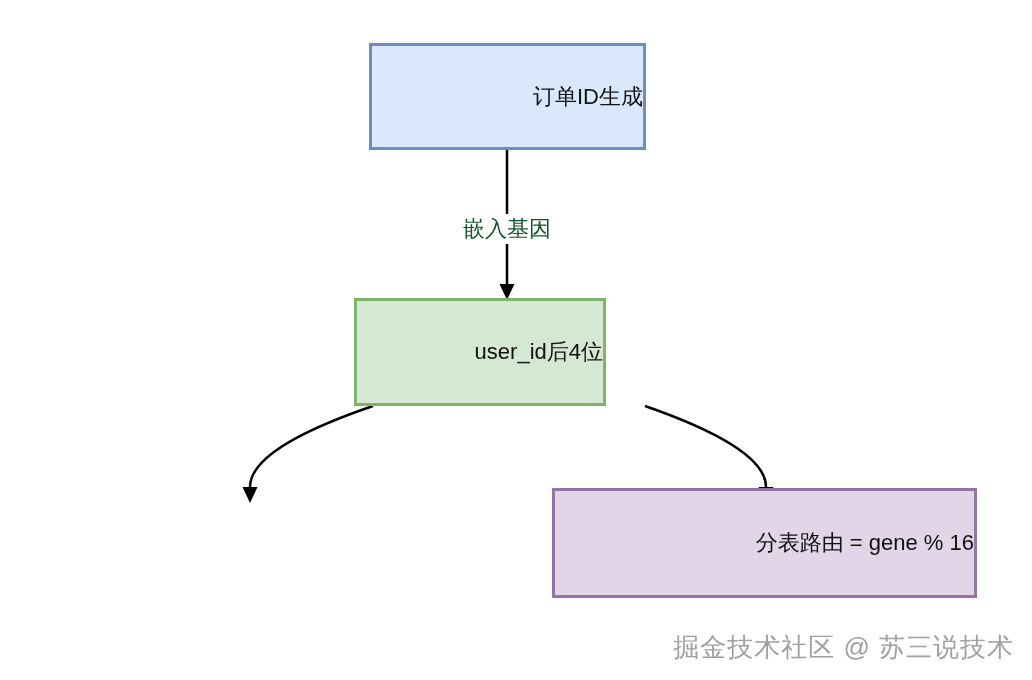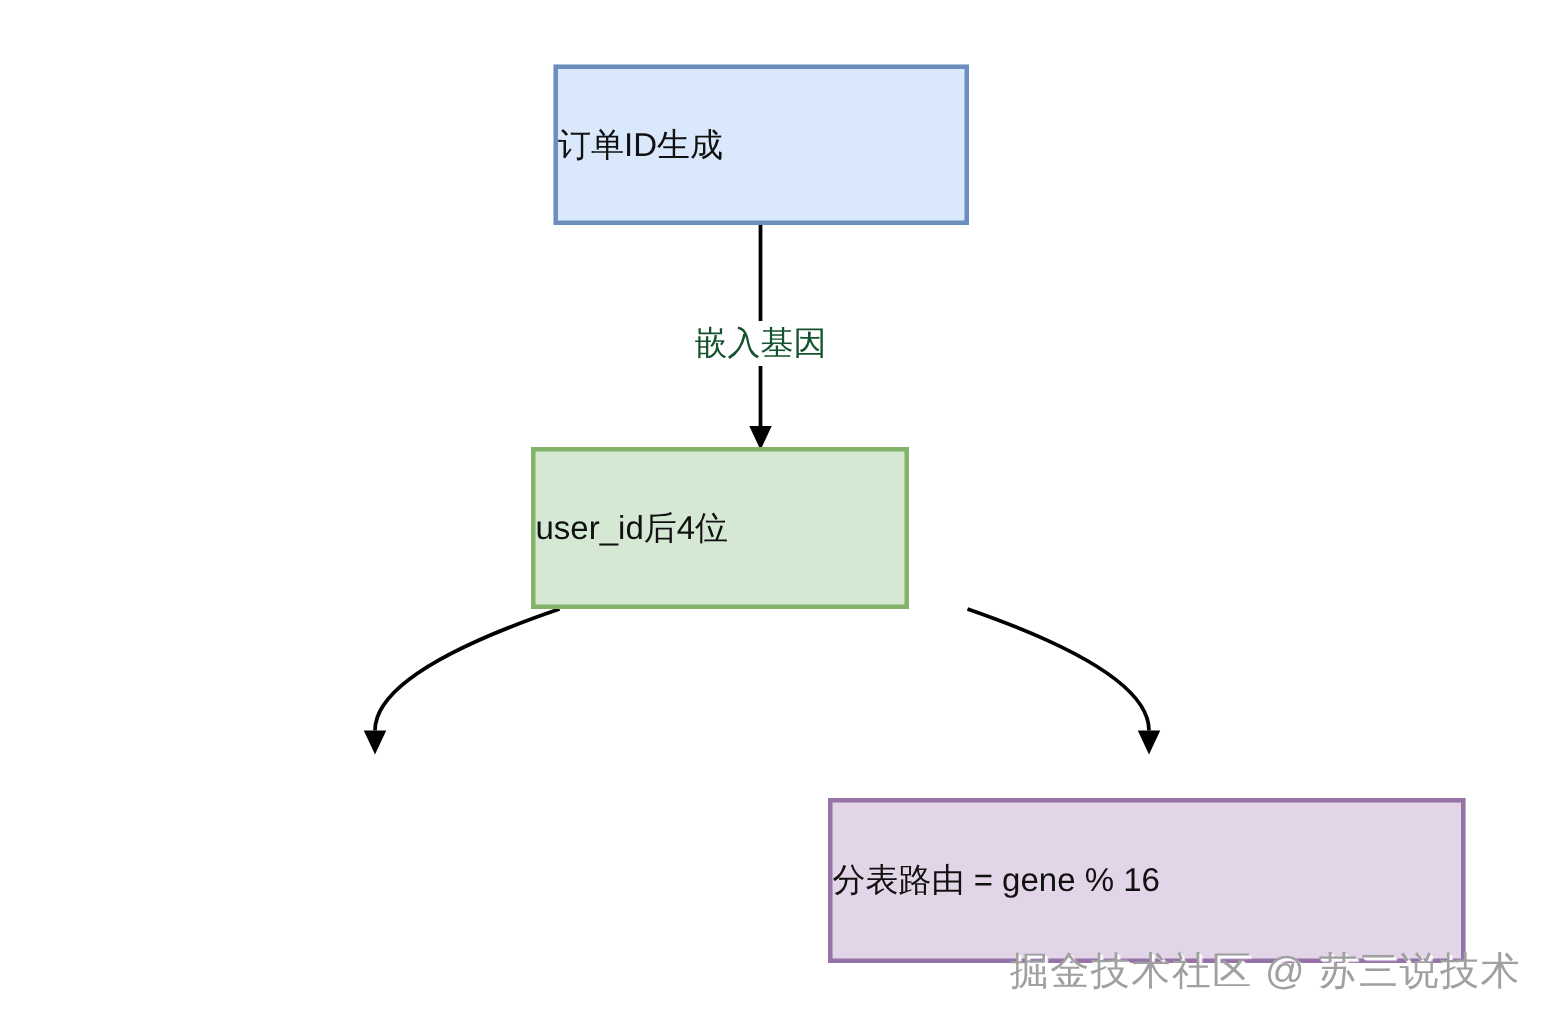--- a/index.html
+++ b/index.html
@@ -20,32 +20,32 @@
     left: 0;
     top: 0;
     width: 1032px;
     height: 680px;
     pointer-events: none;
   }
   .node {
     position: absolute;
     display: flex;
     align-items: center;
-    justify-content: flex-start;
+    justify-content: flex-end;
     box-sizing: border-box;
     border: 3px solid #000;
     font-size: 22px;
     color: #111111;
     text-align: center;
     white-space: nowrap;
   }
   .node-order   { left: 369px; top: 43px;  width: 277px; height: 107px; background: #dae8fc; border-color: #6c8ebf; }
   .node-user    { left: 354px; top: 298px; width: 252px; height: 108px; background: #d5e8d4; border-color: #82b366; }
   .node-db      { left: 43px;  top: 504px; width: 410px; height: 110px; background: #f8cecc; border-color: #b85450; }
-  .node-table   { left: 552px; top: 532px; width: 425px; height: 110px; background: #e1d5e7; border-color: #9673a6; }
+  .node-table   { left: 552px; top: 488px; width: 425px; height: 110px; background: #e1d5e7; border-color: #9673a6; }
   .edge-label {
     position: absolute;
     left: 507px;
     top: 214px;
     transform: translateX(-50%);
     background: #ffffff;
     padding: 0 4px;
     font-size: 22px;
     color: #14532d;
     white-space: nowrap;

